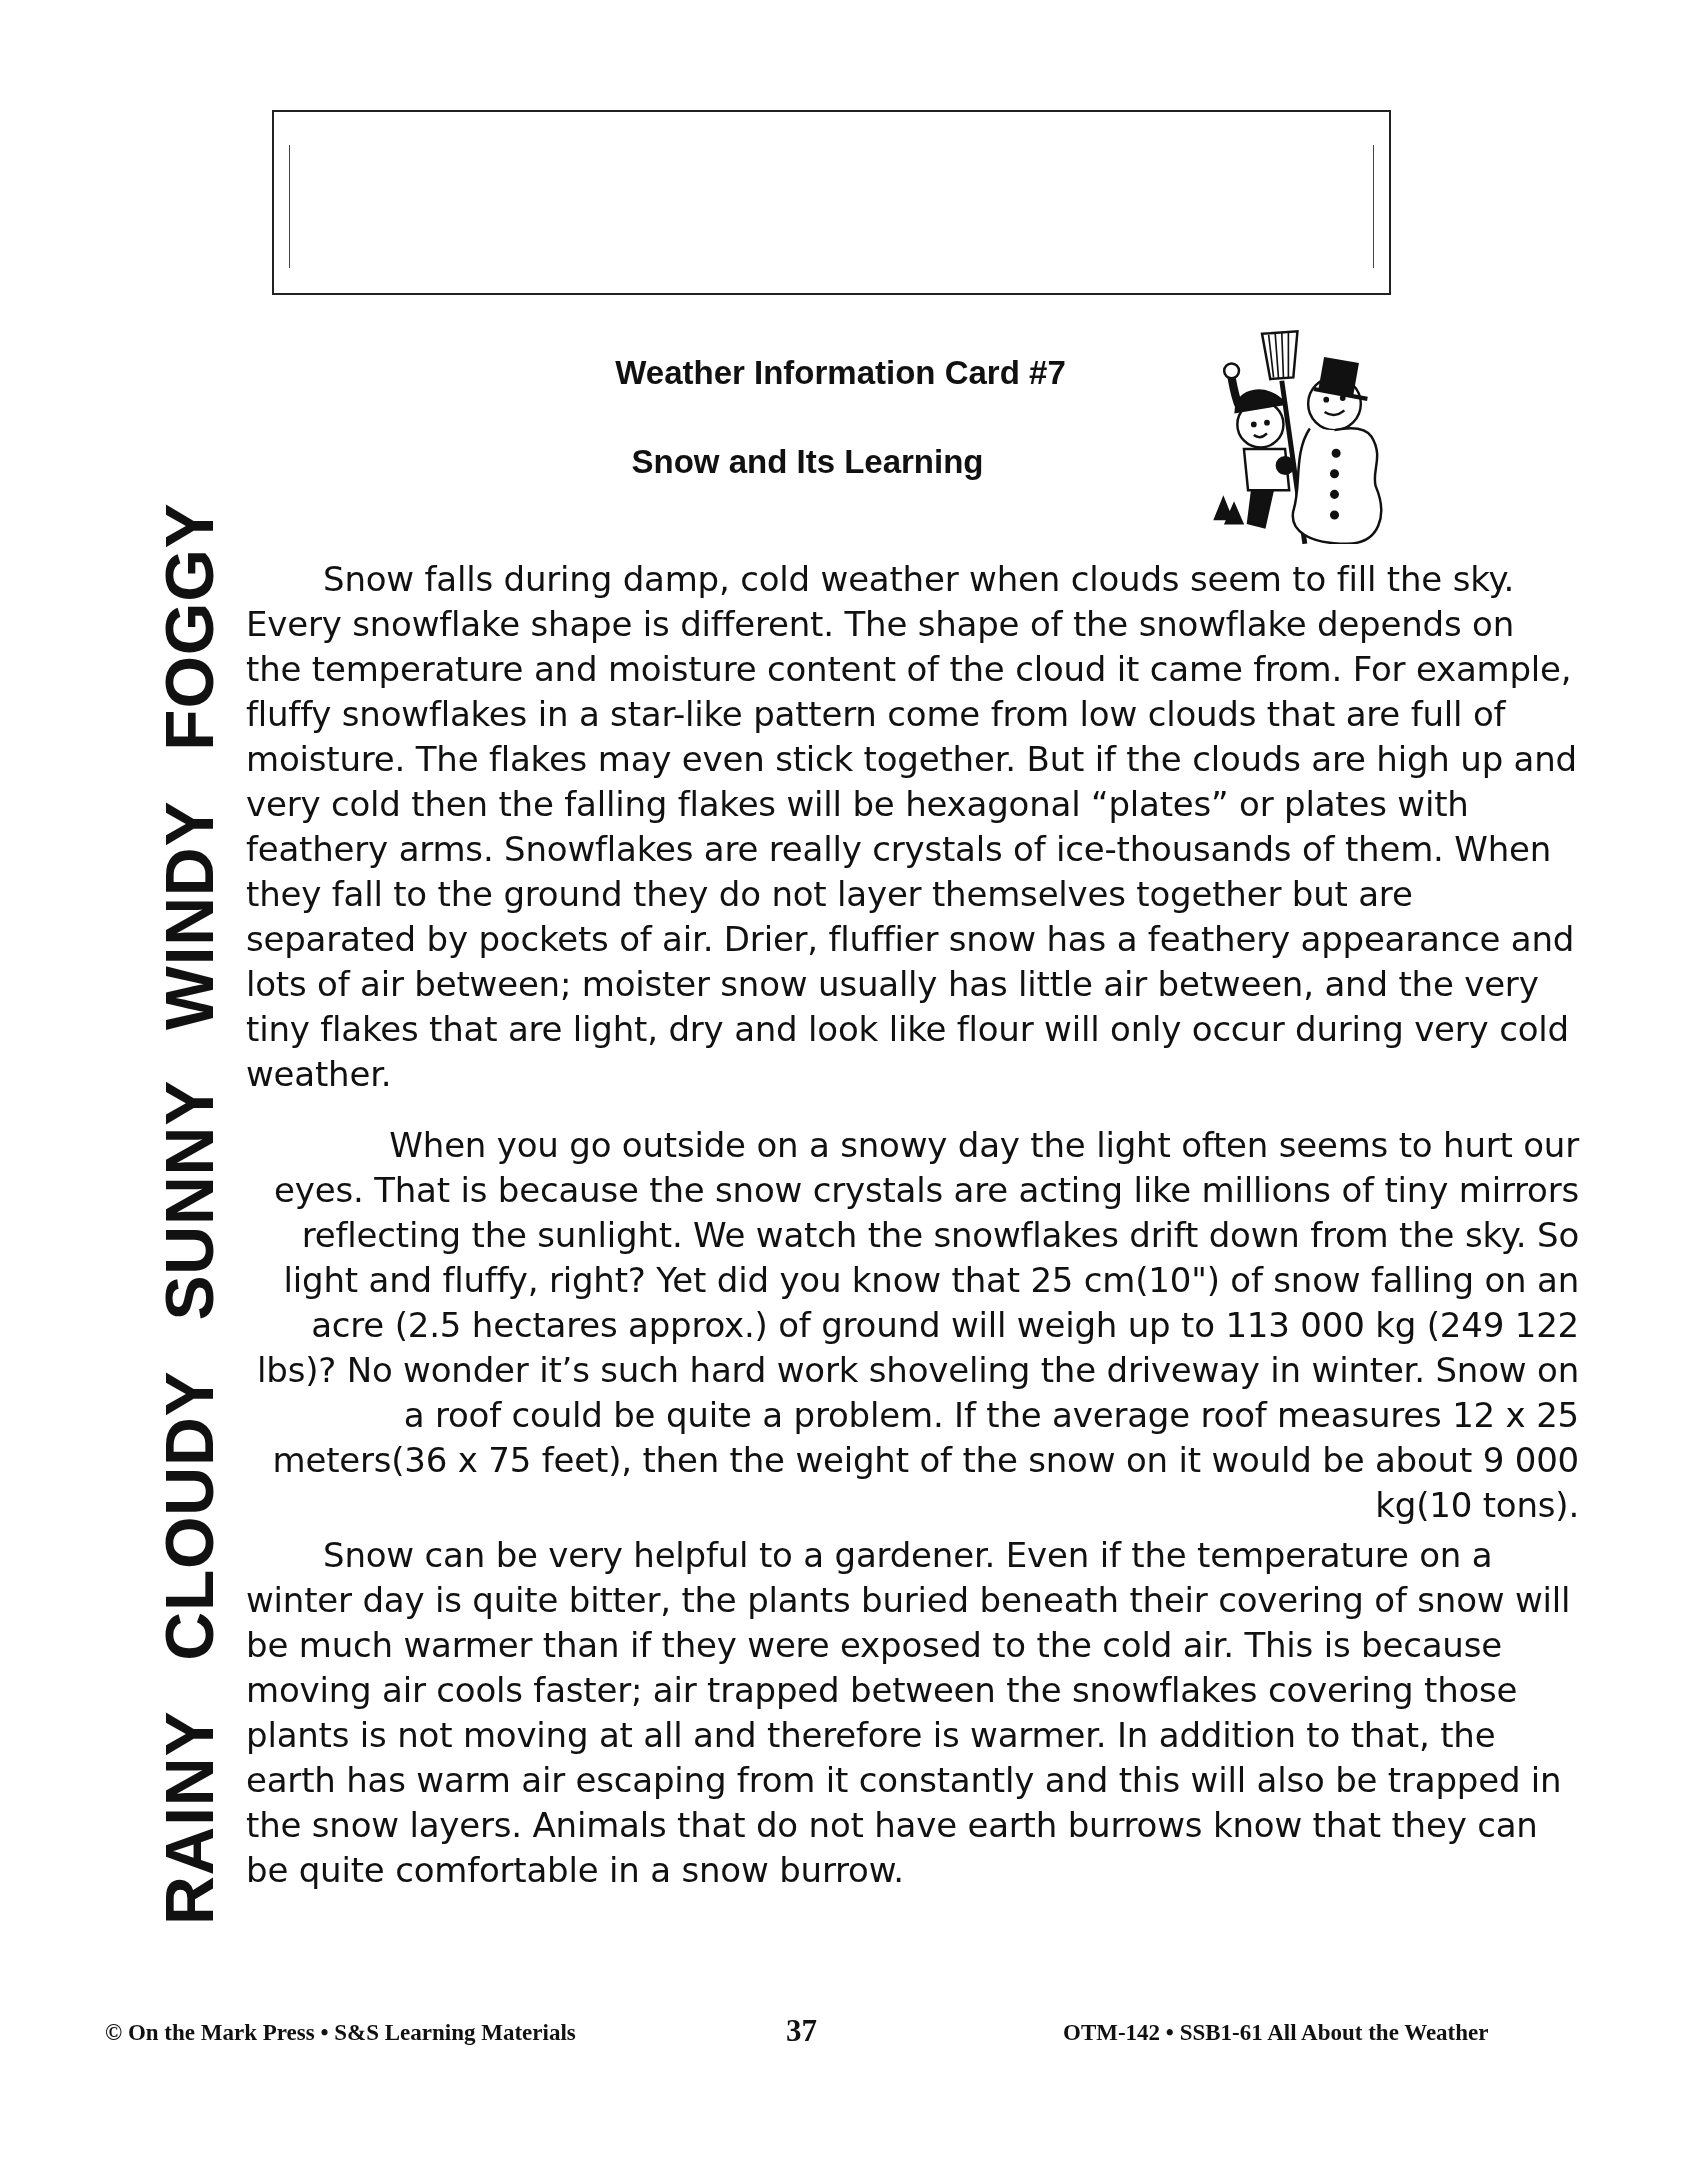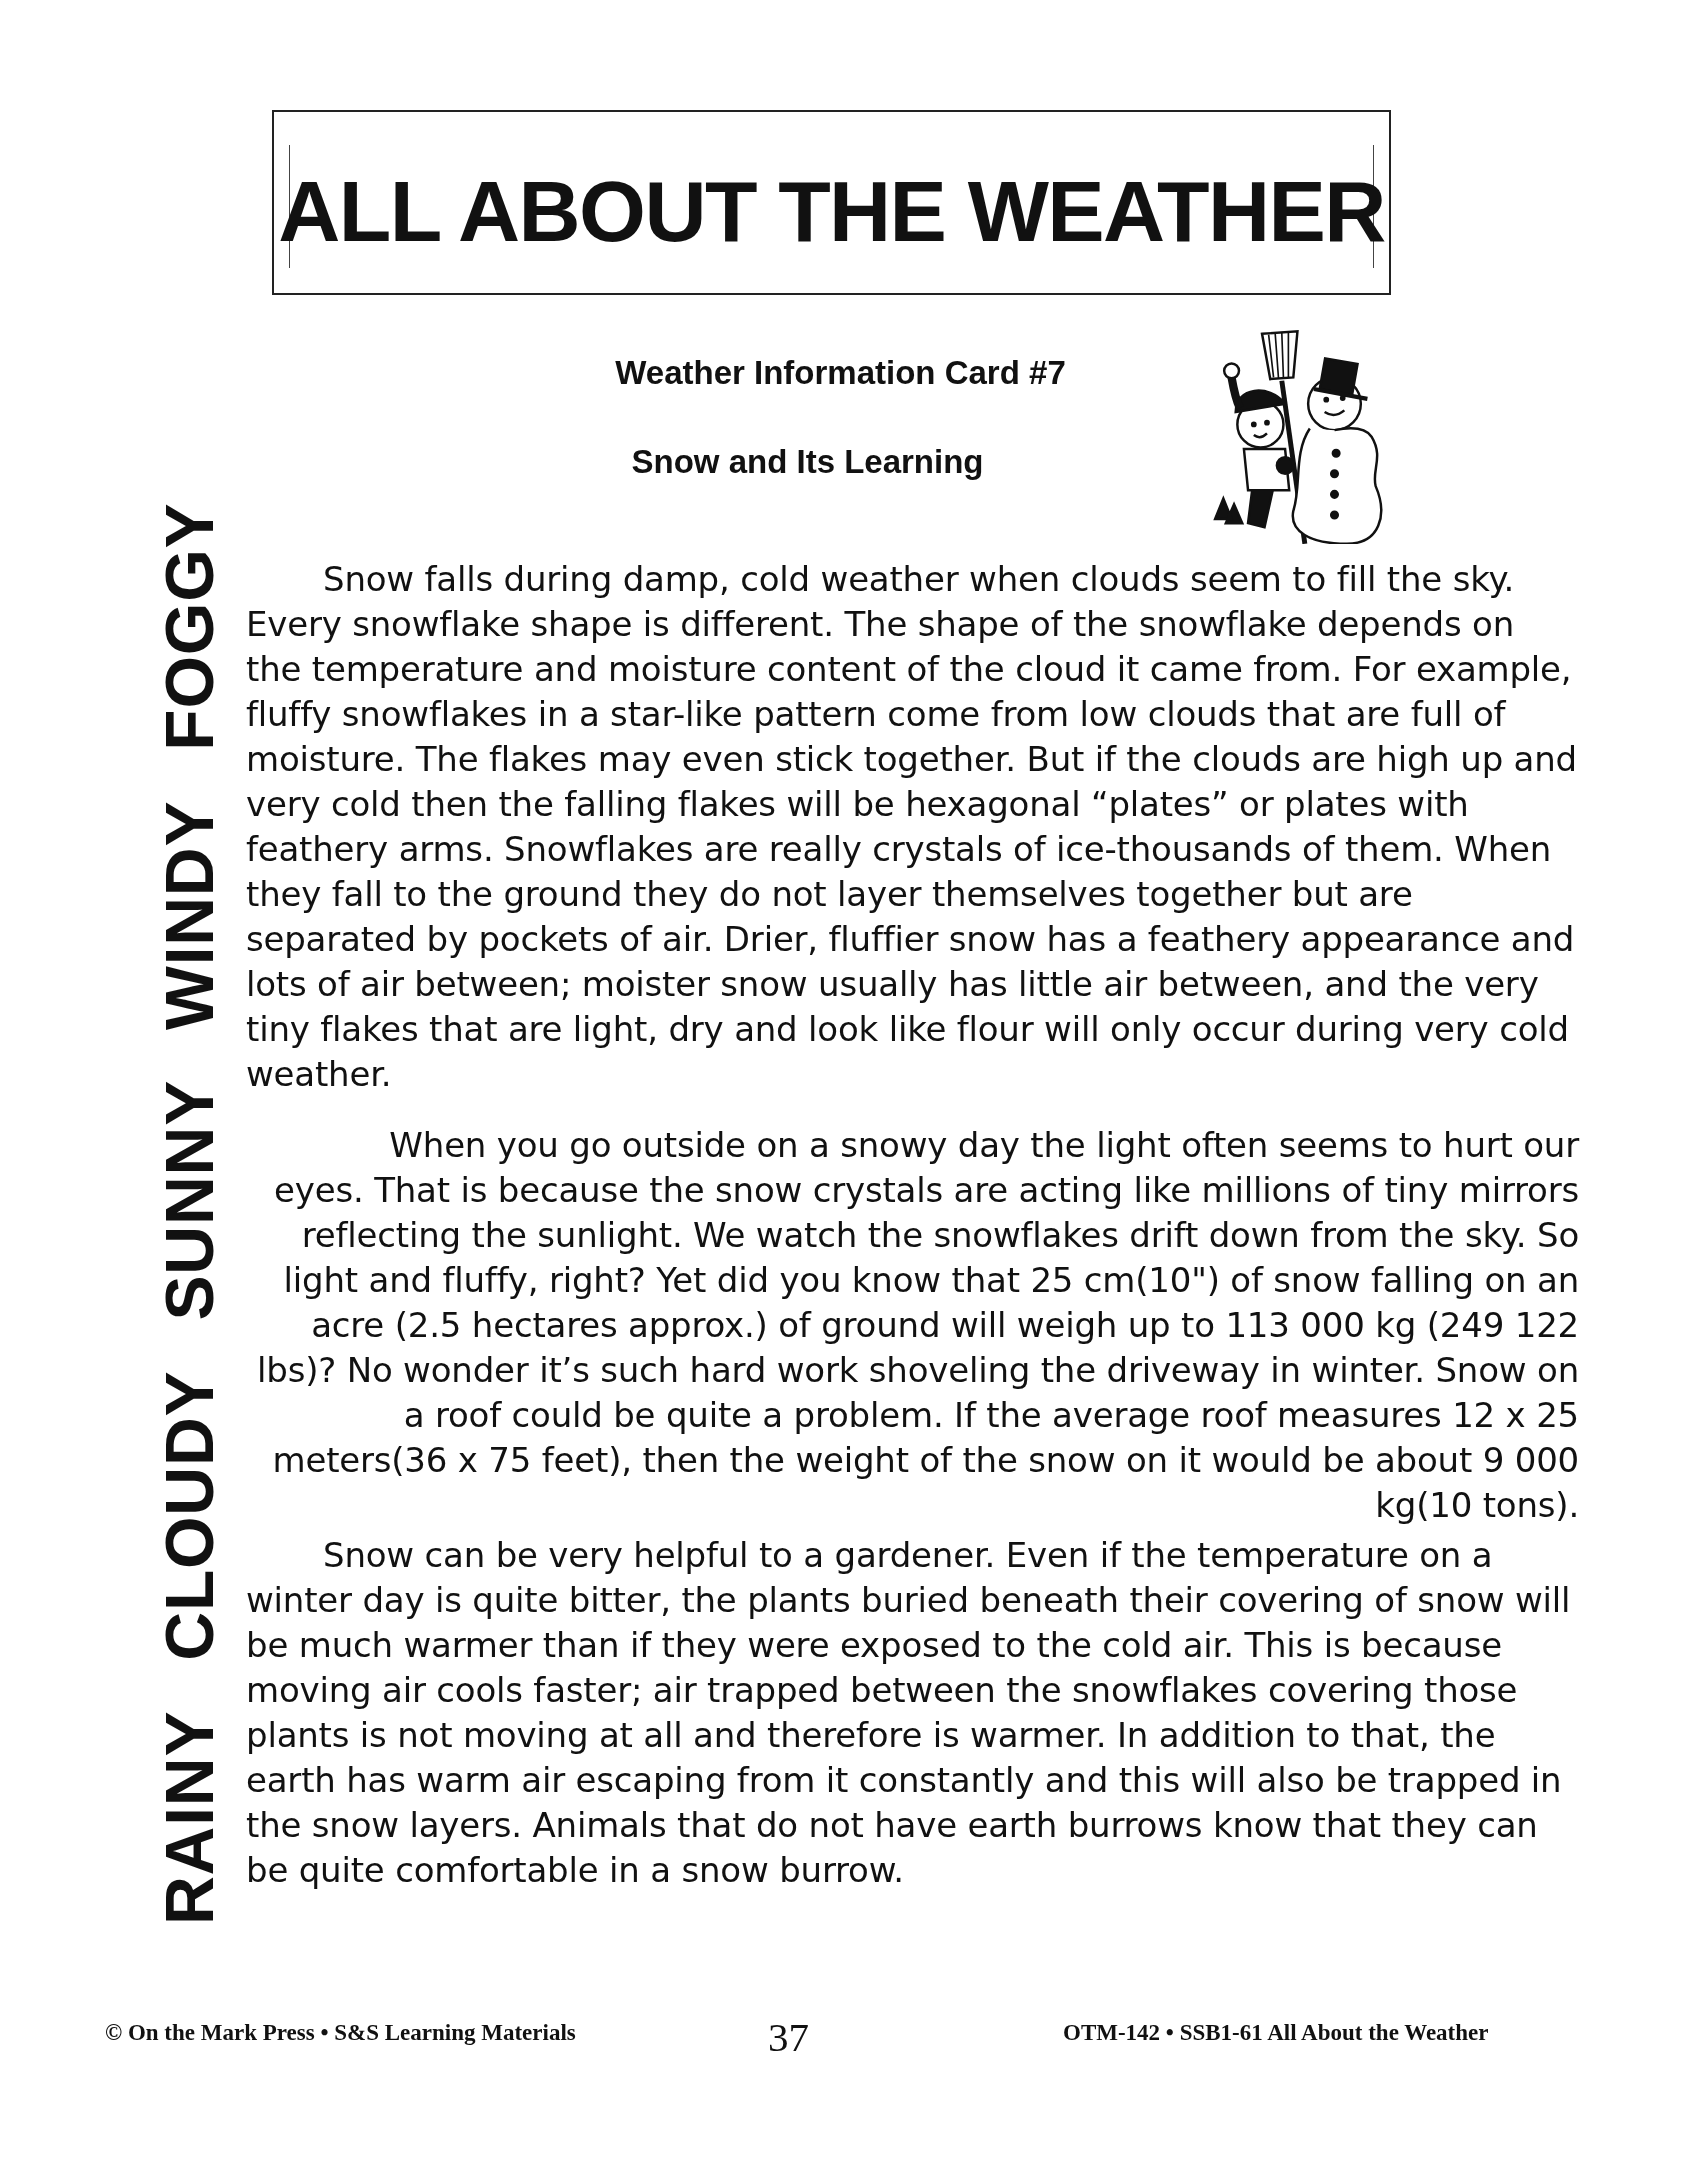--- a/index.html
+++ b/index.html
@@ -12,30 +12,29 @@
   .card-heading { position:absolute; left:494px; width:741px; text-align:center; font-family:"Liberation Sans", sans-serif; font-weight:bold; font-size:33px; }
   .h1 { top:354px; left:511px; width:659px; }
   .h2 { top:443px; left:478px; width:659px; }
   .body-text { position:absolute; left:237px; width:1351px; font-family:"DejaVu Sans", sans-serif; font-size:34px; line-height:45px; letter-spacing:-0.2px; }
   .body-text p { margin:9px; text-indent:77px; }
   .p1 { top:548px; }
   .p2 { top:1114px;text-align:right; }
   .p3 { top:1524px; }
   .footer { position:absolute; top:2020px; font-family:"Liberation Serif", serif; font-weight:bold; font-size:23px; }
   .f-left { left:105px; }
-  .f-mid { left:768px; font-weight:normal; font-size:41px; top:2013px; }
+  .f-mid { left:786px; font-weight:bold; font-size:31px; top:2013px; }
   .f-right { left:1063px; }
   .snowman { position:absolute; left:1211px; top:313px; width:177px; height:231px; }
 </style>
 </head>
 <body>
 
 <div class="title-box">
   <div class="title-inner"></div>
-  <div class="title">ALL ABOUT THE WEATHER</div>
 </div>
 
 <div class="vertical">
   <span>RAINY</span>
   <span>CLOUDY</span>
   <span>SUNNY</span>
   <span>WINDY</span>
   <span>FOGGY</span>
 </div>
 

